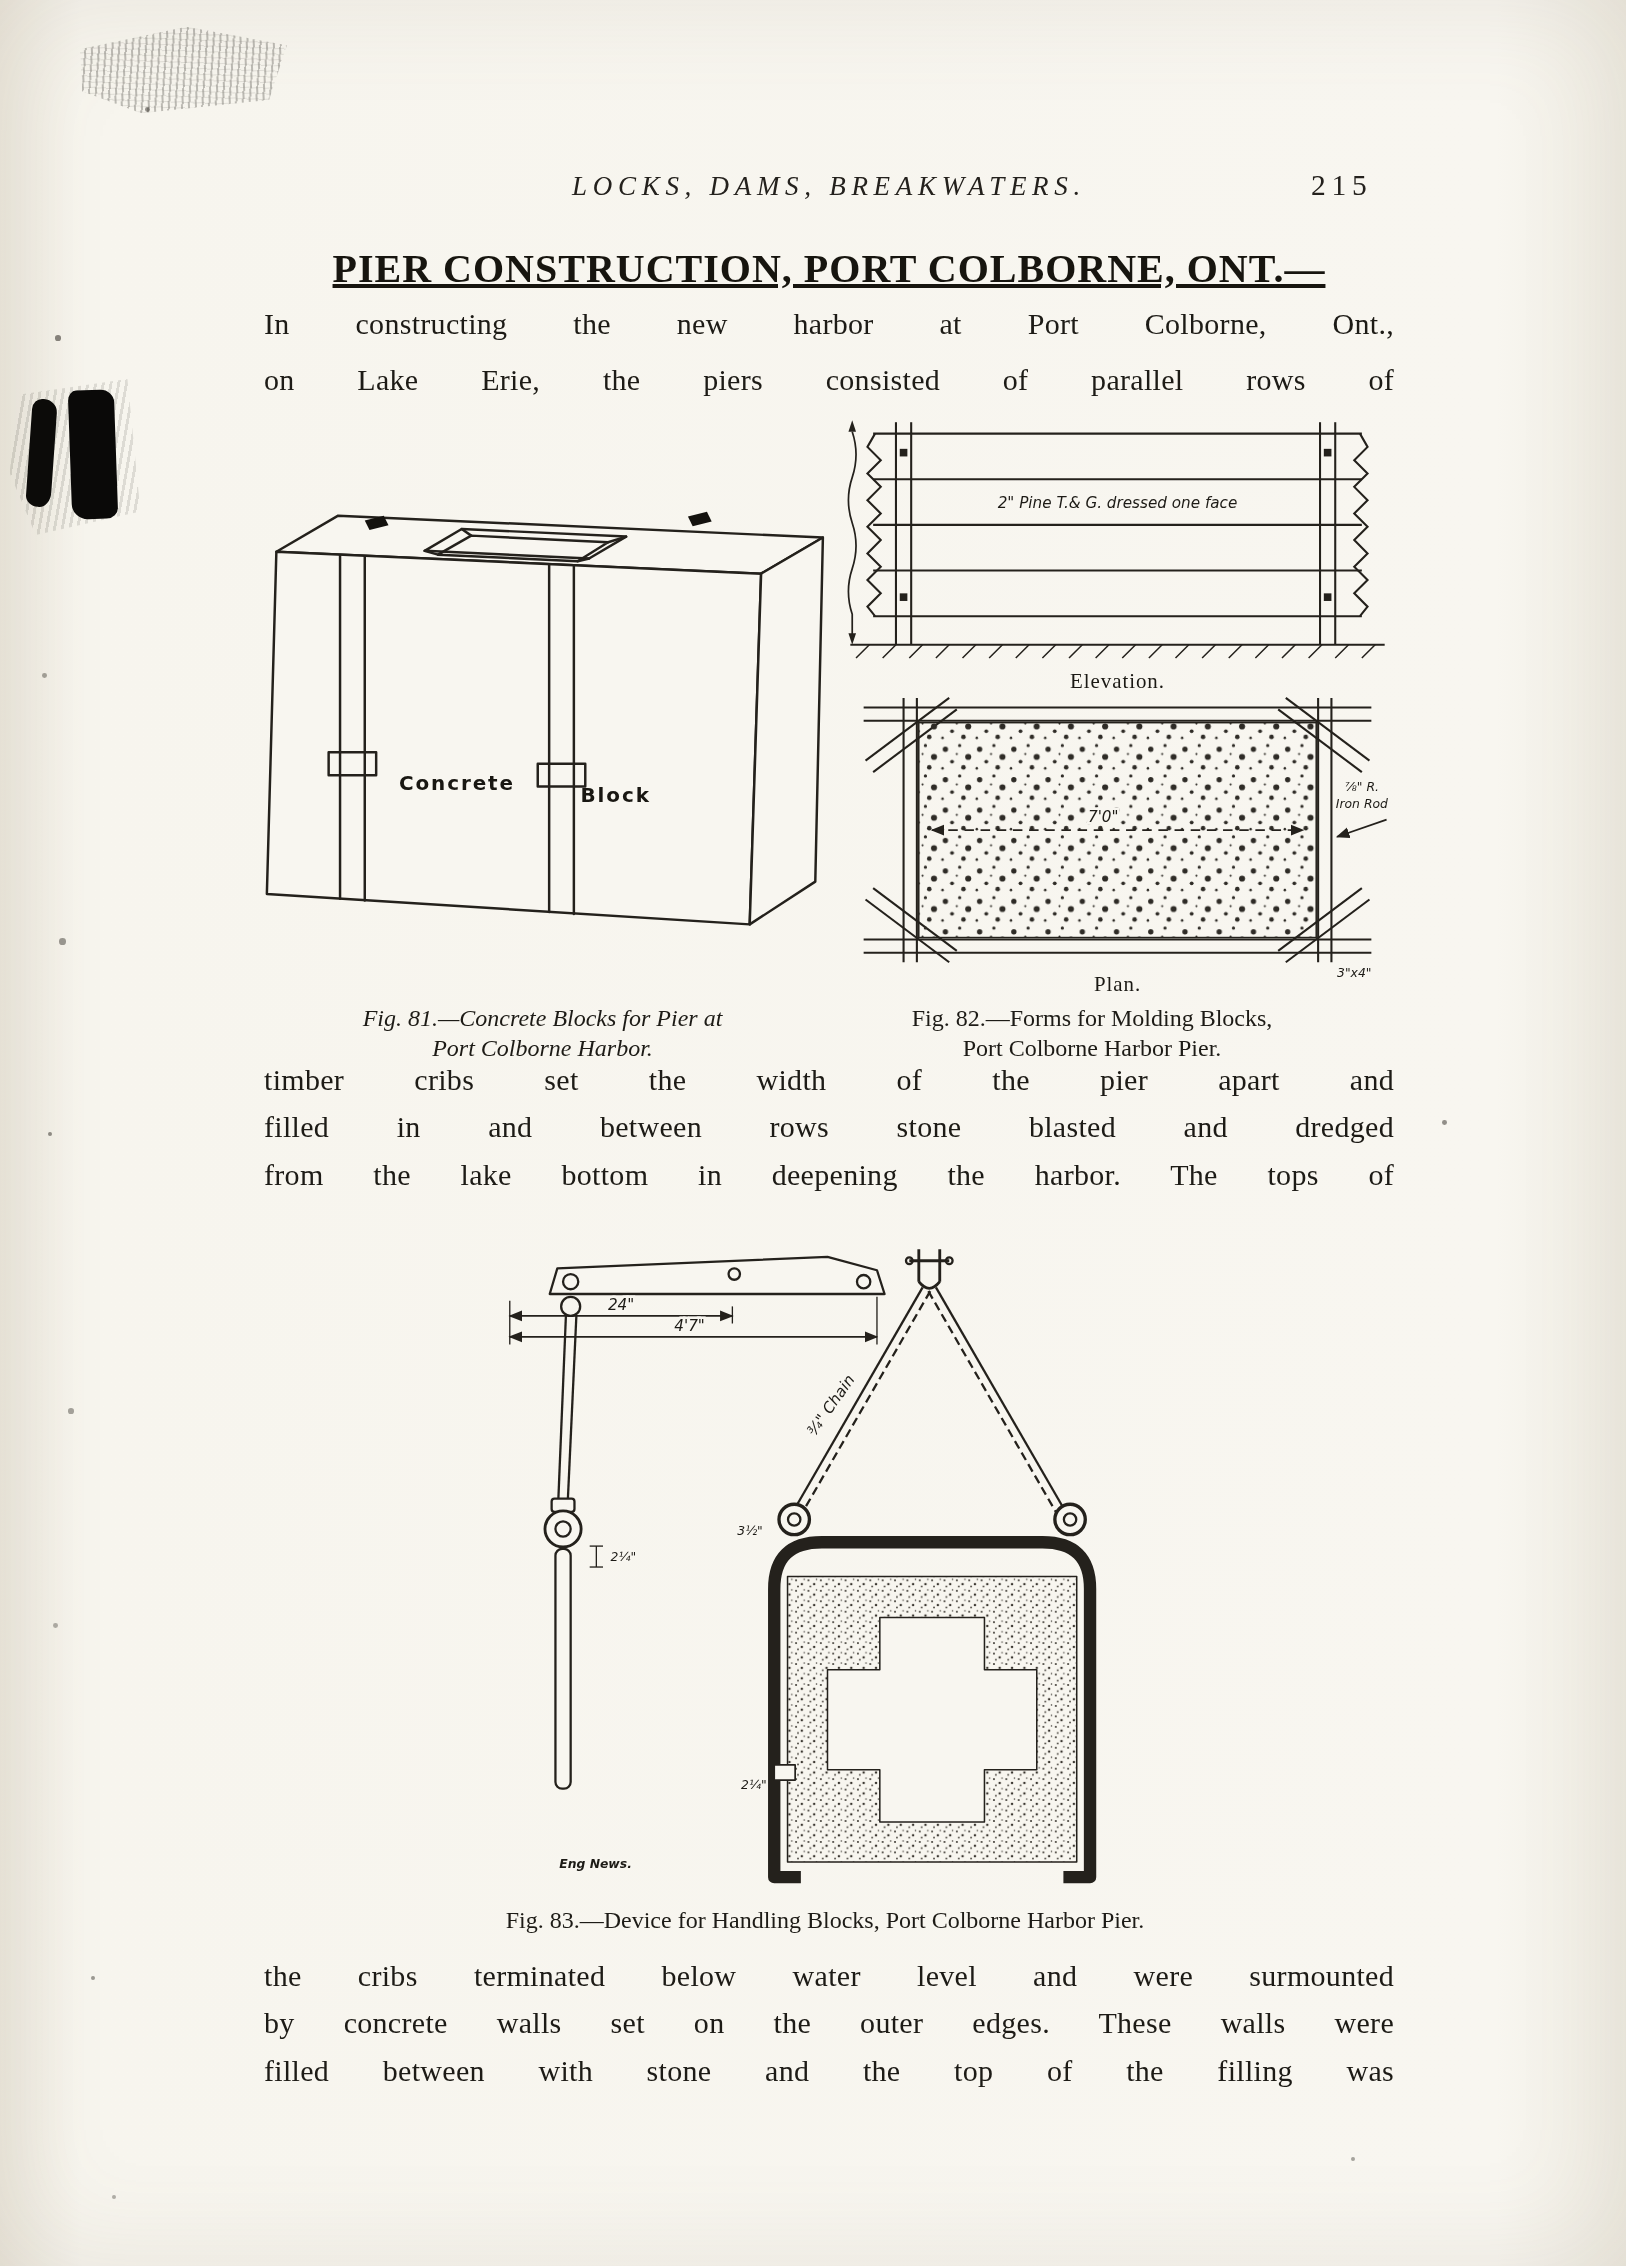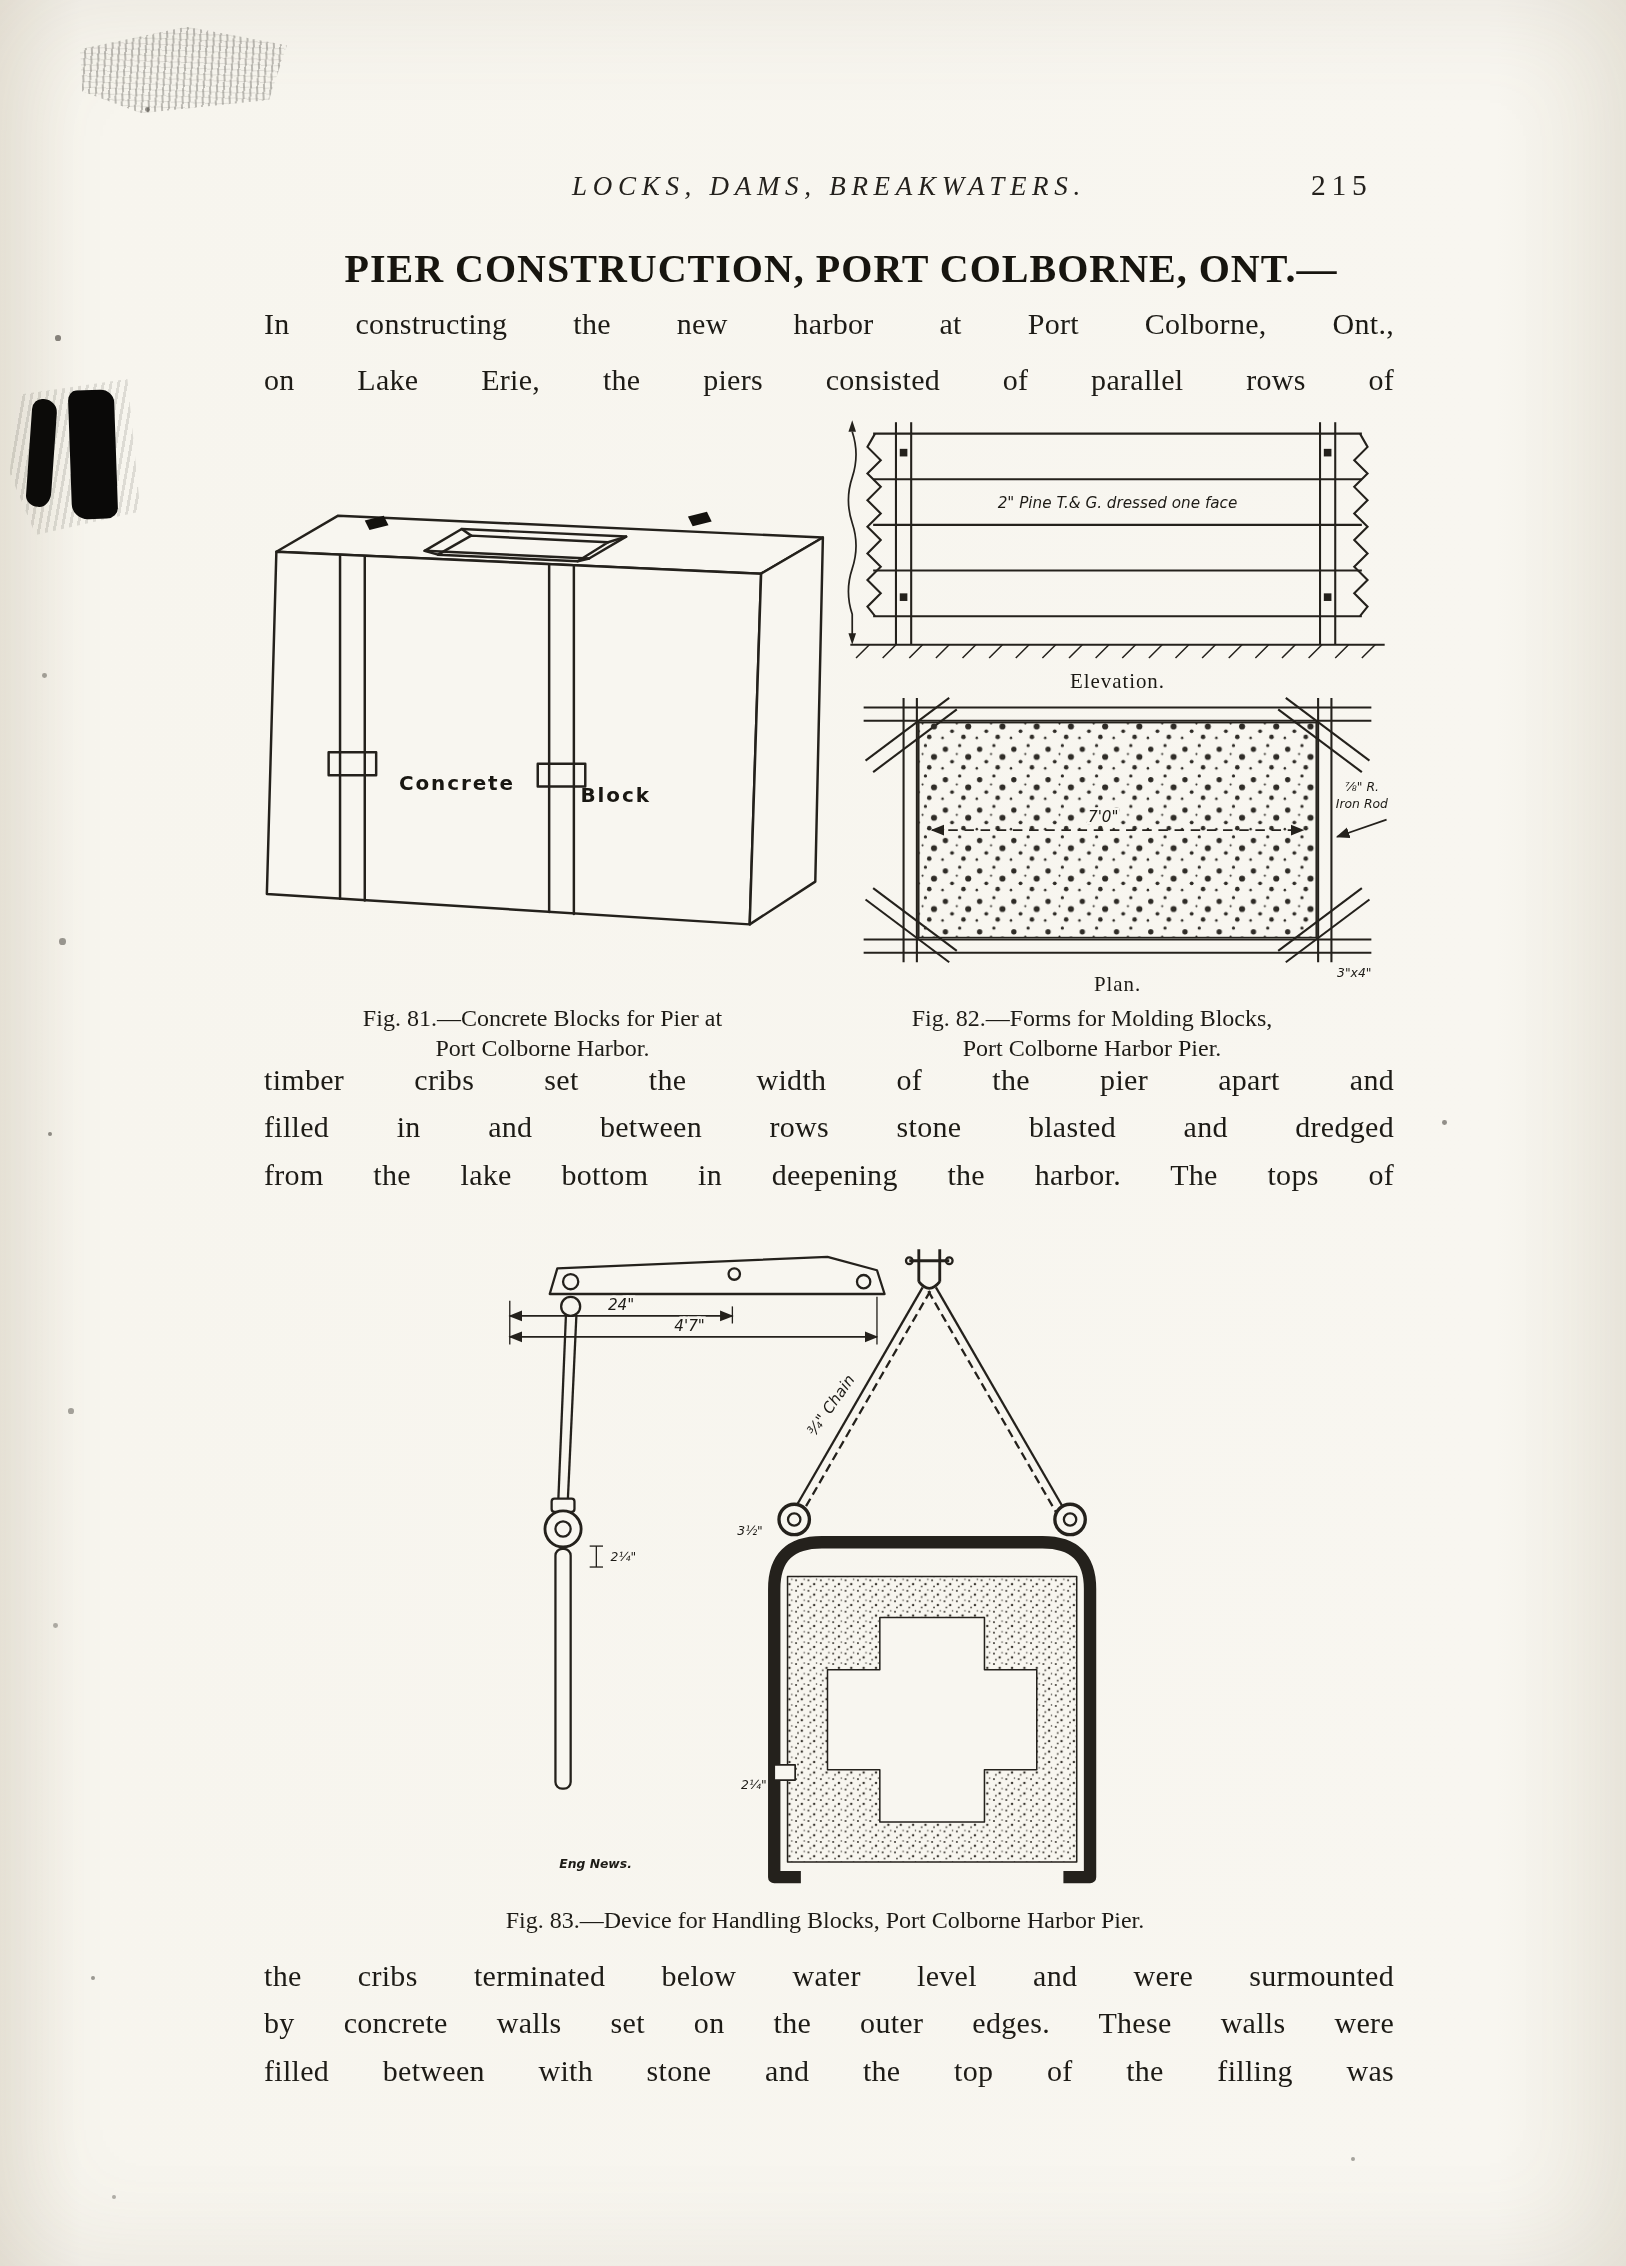--- a/index.html
+++ b/index.html
@@ -22,23 +22,24 @@
   .running-header {
     position:absolute; left:264px; top:171px; width:1130px;
     text-align:center; font-style:italic;
     font-size:27px; letter-spacing:5.7px; color:#24211d;
   }
   .page-number {
     position:absolute; left:1311px; top:169px;
     font-size:29.5px; letter-spacing:5.7px; color:#24211d;
   }
   .heading {
-    position:absolute; left:276px; top:245px; width:1130px;
+    position:absolute; left:264px; top:245px; width:1130px;
     text-align:center; font-weight:bold; font-size:40px; letter-spacing:1px;
     color:#17150f;
+    text-decoration:underline;
   }
   .bodyline {
     position:absolute; left:264px; width:1130px;
     font-size:30px; line-height:44px;
     text-align:justify; text-align-last:justify;
     color:#1d1b16; letter-spacing:0.3px;
     white-space:normal;
   }
   .caption {
     position:absolute;
@@ -191,21 +192,21 @@
       <line x1="100" y1="445" x2="490" y2="445" stroke-dasharray="10 7" stroke-width="1.8" marker-start="url(#arr82)" marker-end="url(#arr82)"></line>
       <line x1="578" y1="434" x2="526" y2="452" stroke-width="1.8" marker-end="url(#arr82)"></line>
     </g>
     <text class="fig-hand" x="280" y="436" text-anchor="middle">7'0"</text>
     <text class="fig-tiny" x="552" y="404" text-anchor="middle">⅞" R.</text>
     <text class="fig-tiny" x="552" y="422" text-anchor="middle">Iron Rod</text>
     <text class="fig-tiny" x="544" y="600" text-anchor="middle">3"x4"</text>
     <text class="fig-cap" x="295" y="614" text-anchor="middle">Plan.</text>
   </svg>
 
-  <div class="caption" style="left:243px; top:1004px; width:599px;">
+  <div class="caption" style="left:243px; top:1004px; width:599px;font-style:italic;">
     <div>Fig. 81.—Concrete Blocks for Pier at</div>
     <div>Port Colborne Harbor.</div>
   </div>
   <div class="caption" style="left:816px; top:1004px; width:552px;">
     <div>Fig. 82.—Forms for Molding Blocks,</div>
     <div>Port Colborne Harbor Pier.</div>
   </div>
 
   <div class="bodyline" style="top:1058px">timber cribs set the width of the pier apart and</div>
   <div class="bodyline" style="top:1105px">filled in and between rows stone blasted and dredged</div>

